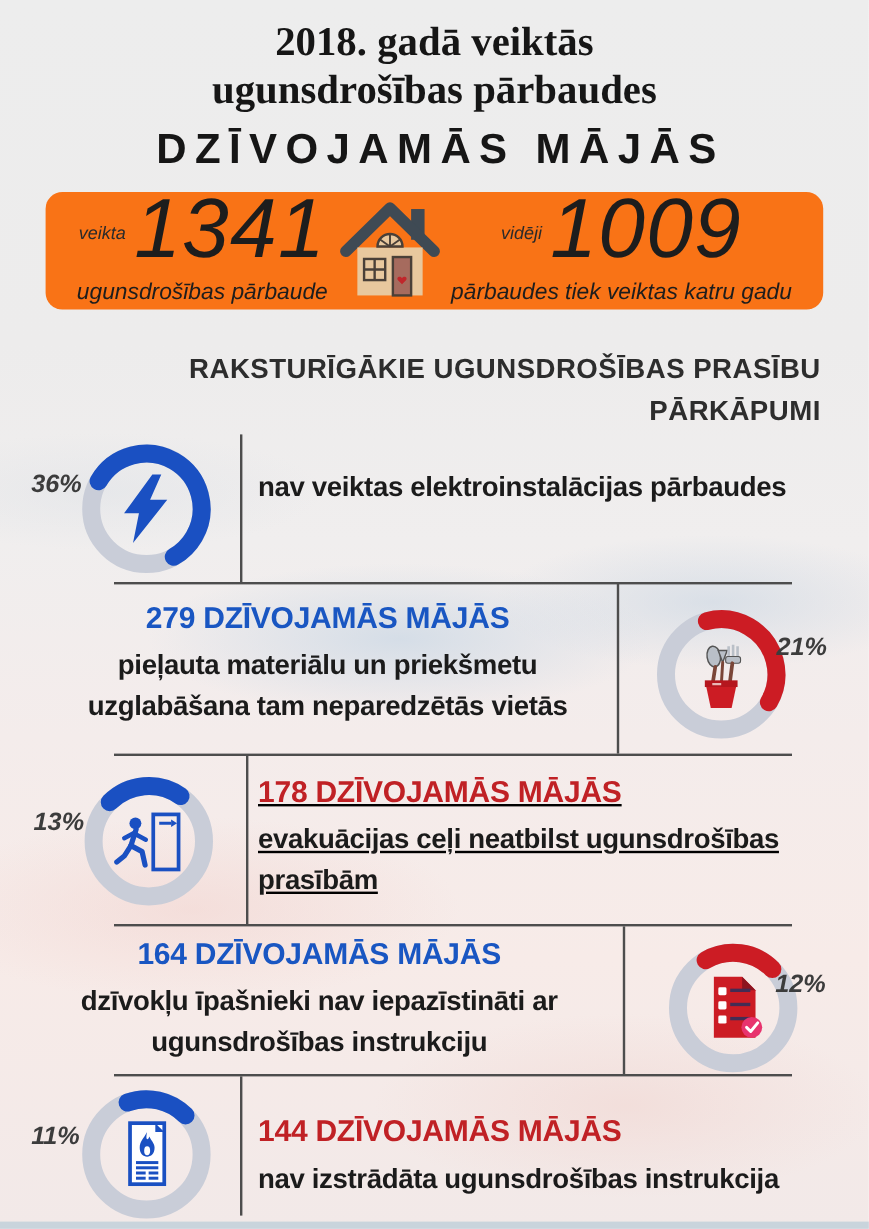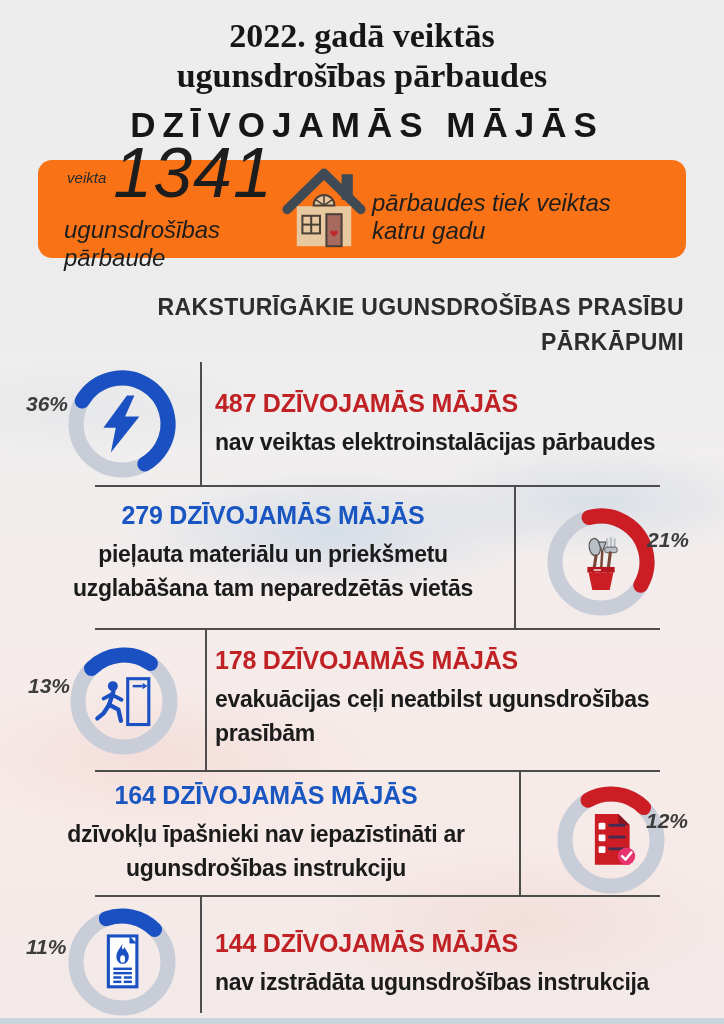--- a/index.html
+++ b/index.html
@@ -19,21 +19,21 @@
   .title{position:absolute;top:16px;left:0;width:100%;text-align:center;color:#161616;}
   .title .serif{font-family:"Liberation Serif", serif;font-weight:600;font-size:34px;line-height:40px;}
   .title .caps{font-weight:700;font-size:35px;letter-spacing:7px;margin-top:9px;margin-left:10px;}
 
   .summary{position:absolute;left:38px;top:160px;width:648px;height:98px;background:#f97316;
     border-radius:14px;display:flex;align-items:center;justify-content:space-between;padding:0 26px;box-sizing:border-box;}
   .stat{display:flex;flex-direction:column;align-items:center;color:#1d1d1d;}
   .stat .top{display:flex;align-items:flex-end;gap:7px;}
   .stat .prefix{font-style:italic;font-size:15px;padding-bottom:14px;color:#2a2a2a;}
   .stat .value{font-style:italic;font-size:70px;line-height:54px;font-weight:400;letter-spacing:1px;}
-  .stat .caption{font-style:italic;font-size:24px;margin-top:16px;color:#1d1d1d;}
+  .stat .caption{font-style:italic;font-size:19px;margin-top:16px;color:#1d1d1d;}
   .house{width:96px;height:88px;flex:0 0 auto;}
 
   .section-heading{position:absolute;top:290px;left:40px;width:644px;text-align:right;
     font-weight:700;font-size:23px;line-height:35px;color:#2d2d2d;letter-spacing:.4px;}
 
   .pct{position:absolute;font-weight:700;font-style:italic;font-size:21px;color:#3c3c3c;margin-top:32px;}
   .donut{position:absolute;width:120px;height:120px;}
   .donut svg.ring{position:absolute;inset:0;width:100%;height:100%;}
   .donut .icon{position:absolute;inset:0;display:flex;align-items:center;justify-content:center;}
   .donut .icon svg{width:62px;height:62px;}
@@ -49,21 +49,21 @@
   .rowtext.right{text-align:center;}
 
   .bottom-strip{position:absolute;left:0;bottom:0;width:100%;height:6px;background:#c9d4dc;}
 </style>
 </head>
 <body>
 
 <div class="bg-blur"></div>
 
 <div class="title">
-  <div class="serif">2022. gadā veiktās</div>
+  <div class="serif">2018. gadā veiktās</div>
   <div class="serif">ugunsdrošības pārbaudes</div>
   <div class="caps">DZĪVOJAMĀS MĀJĀS</div>
 </div>
 
 <div class="summary">
   <div class="stat">
     <div class="top">
       <span class="prefix">veikta</span>
       <span class="value">1341</span>
     </div>
@@ -81,41 +81,44 @@
       <line x1="60" y1="53" x2="70" y2="46" stroke="#4a4038" stroke-width="2"></line>
       <rect x="33" y="66" width="22" height="22" fill="#e8c89e" stroke="#4a4038" stroke-width="2.5"></rect>
       <line x1="44" y1="66" x2="44" y2="88" stroke="#4a4038" stroke-width="2.5"></line>
       <line x1="33" y1="77" x2="55" y2="77" stroke="#4a4038" stroke-width="2.5"></line>
       <rect x="63" y="64" width="19" height="40" fill="#a66b5e" stroke="#4a4038" stroke-width="2.5"></rect>
       <path d="M72.5 86 c-2 -3.2 -6.4 -1 -4.2 2.1 l4.2 4.2 l4.2 -4.2 c2.2 -3.1 -2.2 -5.3 -4.2 -2.1 Z" fill="#c0262b"></path>
     </svg>
   </span>
 
   <div class="stat">
+    <div class="top">
+      <span class="prefix">vidēji</span>
+      <span class="value">1009</span>
+    </div>
     <div class="caption">pārbaudes tiek veiktas katru gadu</div>
   </div>
 </div>
 
 <div class="section-heading">RAKSTURĪGĀKIE UGUNSDROŠĪBAS PRASĪBU PĀRKĀPUMI</div>
 
 <div class="pct" style="left:26px;top:360px;">36%</div>
 <div class="donut" style="left:62px;top:364px;">
   <svg class="ring" viewBox="0 0 120 120">
     <circle cx="60" cy="60" r="46" fill="none" stroke="#c9cdd8" stroke-width="15"></circle>
     <circle class="arc" cx="60" cy="60" r="46" fill="none" stroke-width="15" stroke-linecap="round" stroke="#1a50c2" stroke-dasharray="168.59880574265225 120.4277183876087" transform="rotate(-150 60 60)"></circle>
   </svg>
   <span class="icon">
     <svg viewBox="0 0 100 100">
         <path d="M58 4 L20 56 H40 L32 96 L78 38 H55 L70 4 Z" fill="#1a50c2"></path>
       </svg>
   </span>
 </div>
 <div class="vline" style="left:200px;top:362px;height:124px;"></div>
 <div class="rowtext" style="left:215px;top:388px;width:492px;">
-  <div class="hl red">487 DZĪVOJAMĀS MĀJĀS</div>
   <div class="desc">nav veiktas elektroinstalācijas pārbaudes</div>
 </div>
 <div class="hline" style="left:95px;top:485px;width:565px;"></div>
 
 <div class="rowtext right" style="left:40px;top:500px;width:466px;">
   <div class="hl blue">279 DZĪVOJAMĀS MĀJĀS</div>
   <div class="desc">pieļauta materiālu un priekšmetu uzglabāšana tam neparedzētās vietās</div>
 </div>
 <div class="vline" style="left:514px;top:486px;height:142px;"></div>
 <div class="donut" style="left:541px;top:502px;">
@@ -157,21 +160,21 @@
       <circle cx="32" cy="26" r="8" fill="#1a50c2"></circle>
       <path d="M33 34 L26 56" stroke="#1a50c2" stroke-width="7" stroke-linecap="round" fill="none"></path>
       <path d="M31 40 L46 48" stroke="#1a50c2" stroke-width="6" stroke-linecap="round" fill="none"></path>
       <path d="M32 38 L17 46" stroke="#1a50c2" stroke-width="6" stroke-linecap="round" fill="none"></path>
       <path d="M26 56 L41 64 L45 82" stroke="#1a50c2" stroke-width="7" stroke-linecap="round" stroke-linejoin="round" fill="none"></path>
       <path d="M26 56 L17 70 L7 78" stroke="#1a50c2" stroke-width="7" stroke-linecap="round" stroke-linejoin="round" fill="none"></path>
     </svg>
   </span>
 </div>
 <div class="vline" style="left:205px;top:630px;height:141px;"></div>
-<div class="rowtext" style="left:215px;top:645px;width:492px;">
+<div class="rowtext" style="left:215px;top:645px;width:492px;text-decoration:underline;">
   <div class="hl red">178 DZĪVOJAMĀS MĀJĀS</div>
   <div class="desc">evakuācijas ceļi neatbilst ugunsdrošības prasībām</div>
 </div>
 <div class="hline" style="left:95px;top:770px;width:565px;"></div>
 
 <div class="rowtext right" style="left:26px;top:780px;width:480px;">
   <div class="hl blue">164 DZĪVOJAMĀS MĀJĀS</div>
   <div class="desc">dzīvokļu īpašnieki nav iepazīstināti ar ugunsdrošības instrukciju</div>
 </div>
 <div class="vline" style="left:519px;top:772px;height:124px;"></div>

